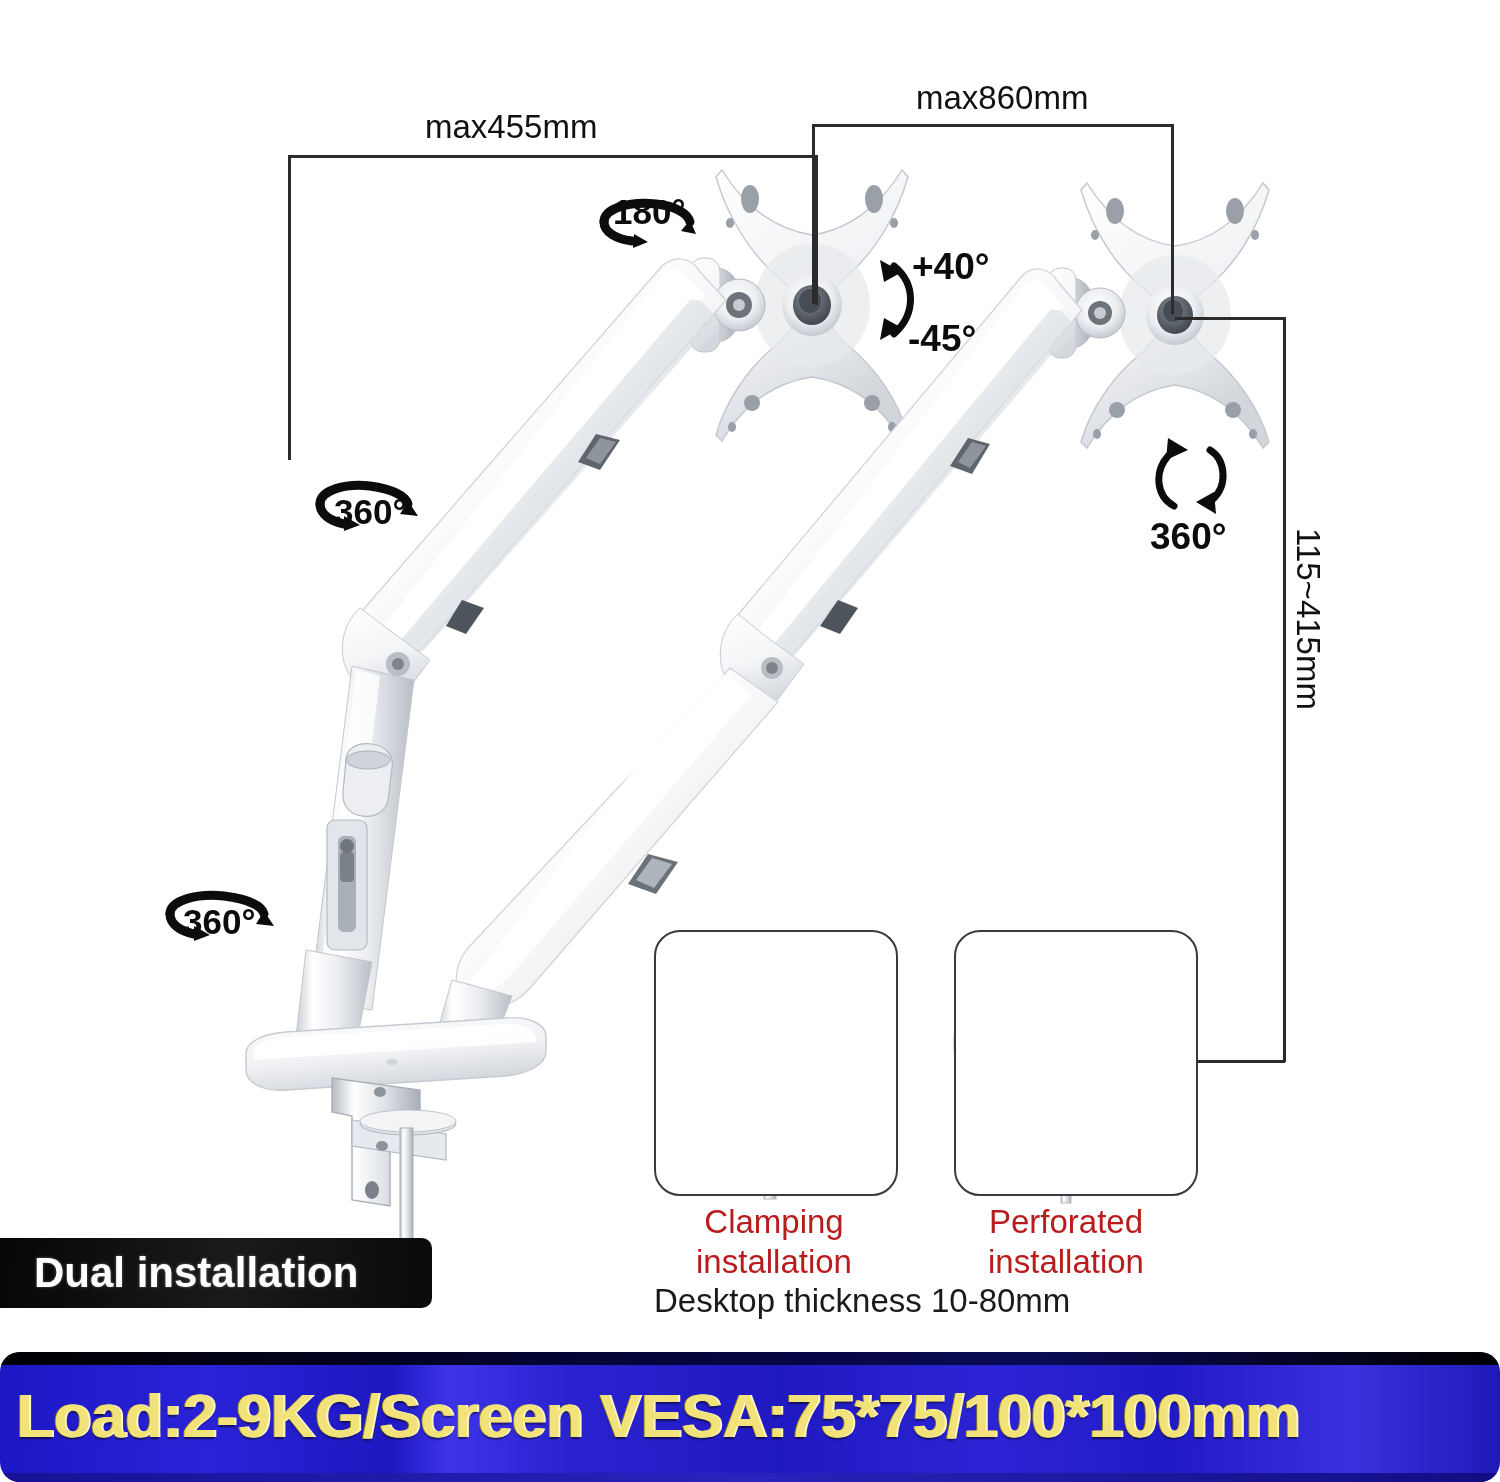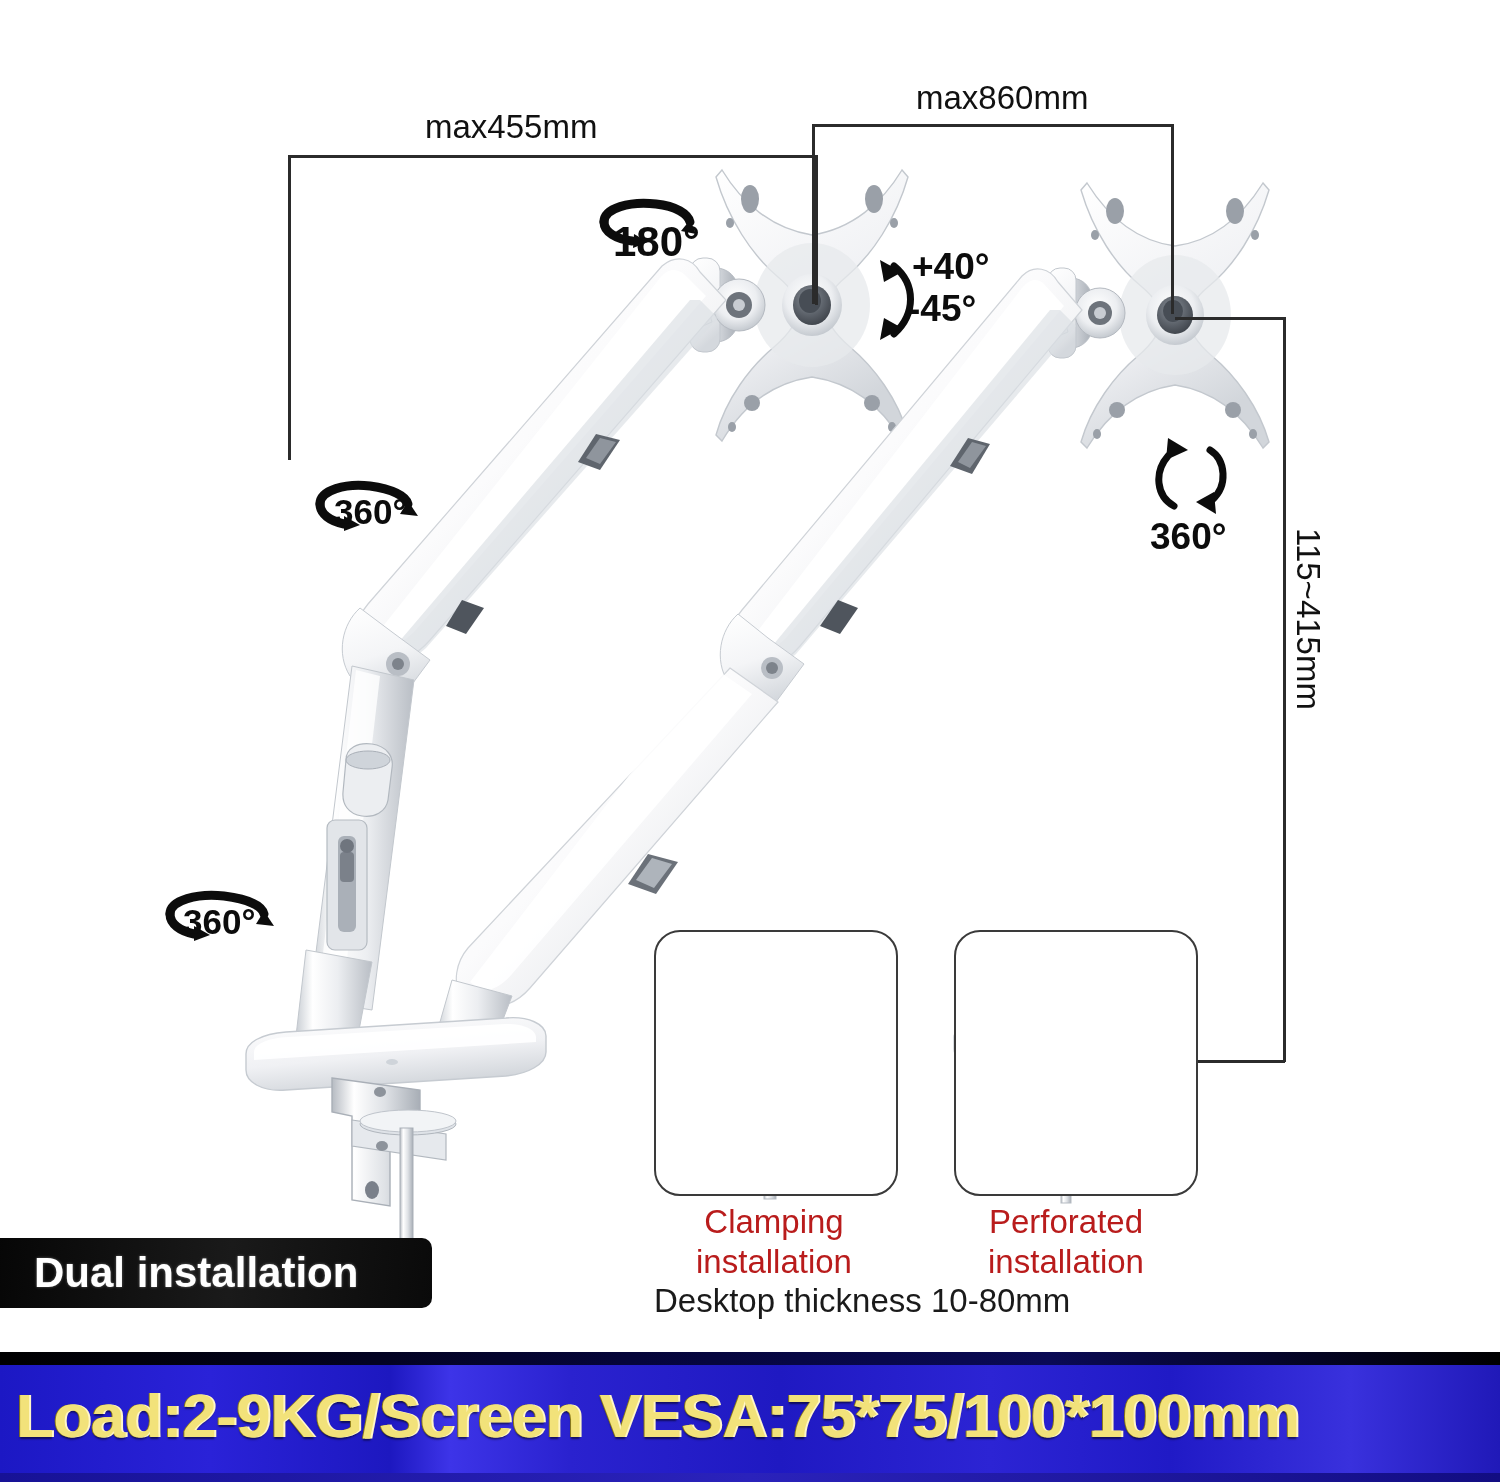--- a/index.html
+++ b/index.html
@@ -72,20 +72,21 @@
 
   
   .spec-banner{
     position:absolute;left:0;top:1352px;width:1500px;height:130px;
     background:
       linear-gradient(90deg,
         #1c18c4 0%, #2a22d8 14%, #1d18c0 26%,
         #3d34e8 30%, #2a22cf 38%, #1f19c2 52%,
         #2c24d4 66%, #201ac6 78%, #3931dd 90%, #2019b8 100%);
     overflow:hidden;
+    border-radius:20px;
   }
   .spec-banner::before{
     content:"";position:absolute;left:0;top:0;width:100%;height:13px;
     background:linear-gradient(90deg,#000 0%,#05053a 42%,#0a0a55 70%,#000 100%);
   }
   .spec-banner::after{
     content:"";position:absolute;left:0;bottom:0;width:100%;height:9px;
     background:linear-gradient(90deg,#171296 0%,#2a22bb 50%,#120d82 100%);
   }
   .spec-txt{
@@ -383,31 +384,31 @@
   </div>
 
   <div class="rot" style="left:578px;top:198px;">
     <svg width="122" height="54" viewBox="0 0 122 54">
       <path d="M26,24 C26,10 52,3 78,6 C98,8 110,16 112,24" fill="none" stroke="#0c0c0c" stroke-width="9" stroke-linecap="round"></path>
       <path d="M112,22 L118,36 L103,33 Z" fill="#0c0c0c"></path>
       <path d="M26,24 C26,34 38,41 54,43" fill="none" stroke="#0c0c0c" stroke-width="9" stroke-linecap="round"></path>
       <path d="M56,36 L70,44 L55,50 Z" fill="#0c0c0c"></path>
     </svg>
   </div>
-  <div class="rot-txt" style="left:613px;top:218px;font-size:42px;">180°</div>
+  <div class="rot-txt" style="left:613px;top:192px;font-size:35px;">180°</div>
 
   <div class="rot" style="left:872px;top:250px;">
     <svg width="62" height="100" viewBox="0 0 62 100">
       <path d="M22,16 C44,34 44,64 22,84" fill="none" stroke="#0c0c0c" stroke-width="7" stroke-linecap="round"></path>
       <path d="M30,22 L8,10 L12,32 Z" fill="#0c0c0c"></path>
       <path d="M30,78 L8,90 L12,68 Z" fill="#0c0c0c"></path>
     </svg>
   </div>
   <div class="rot-txt" style="left:912px;top:246px;font-size:37px;">+40°</div>
-  <div class="rot-txt" style="left:908px;top:288px;font-size:37px;">-45°</div>
+  <div class="rot-txt" style="left:908px;top:318px;font-size:37px;">-45°</div>
 
   <div class="rot" style="left:1148px;top:434px;">
     <svg width="86" height="82" viewBox="0 0 86 82">
       <path d="M20,22 C6,38 8,62 26,72" fill="none" stroke="#0c0c0c" stroke-width="7" stroke-linecap="round"></path>
       <path d="M62,16 C78,26 80,52 64,66" fill="none" stroke="#0c0c0c" stroke-width="7" stroke-linecap="round"></path>
       <path d="M18,26 L20,4 L40,16 Z" fill="#0c0c0c"></path>
       <path d="M66,58 L68,80 L48,68 Z" fill="#0c0c0c"></path>
     </svg>
   </div>
   <div class="rot-txt" style="left:1150px;top:516px;font-size:37px;">360°</div>

